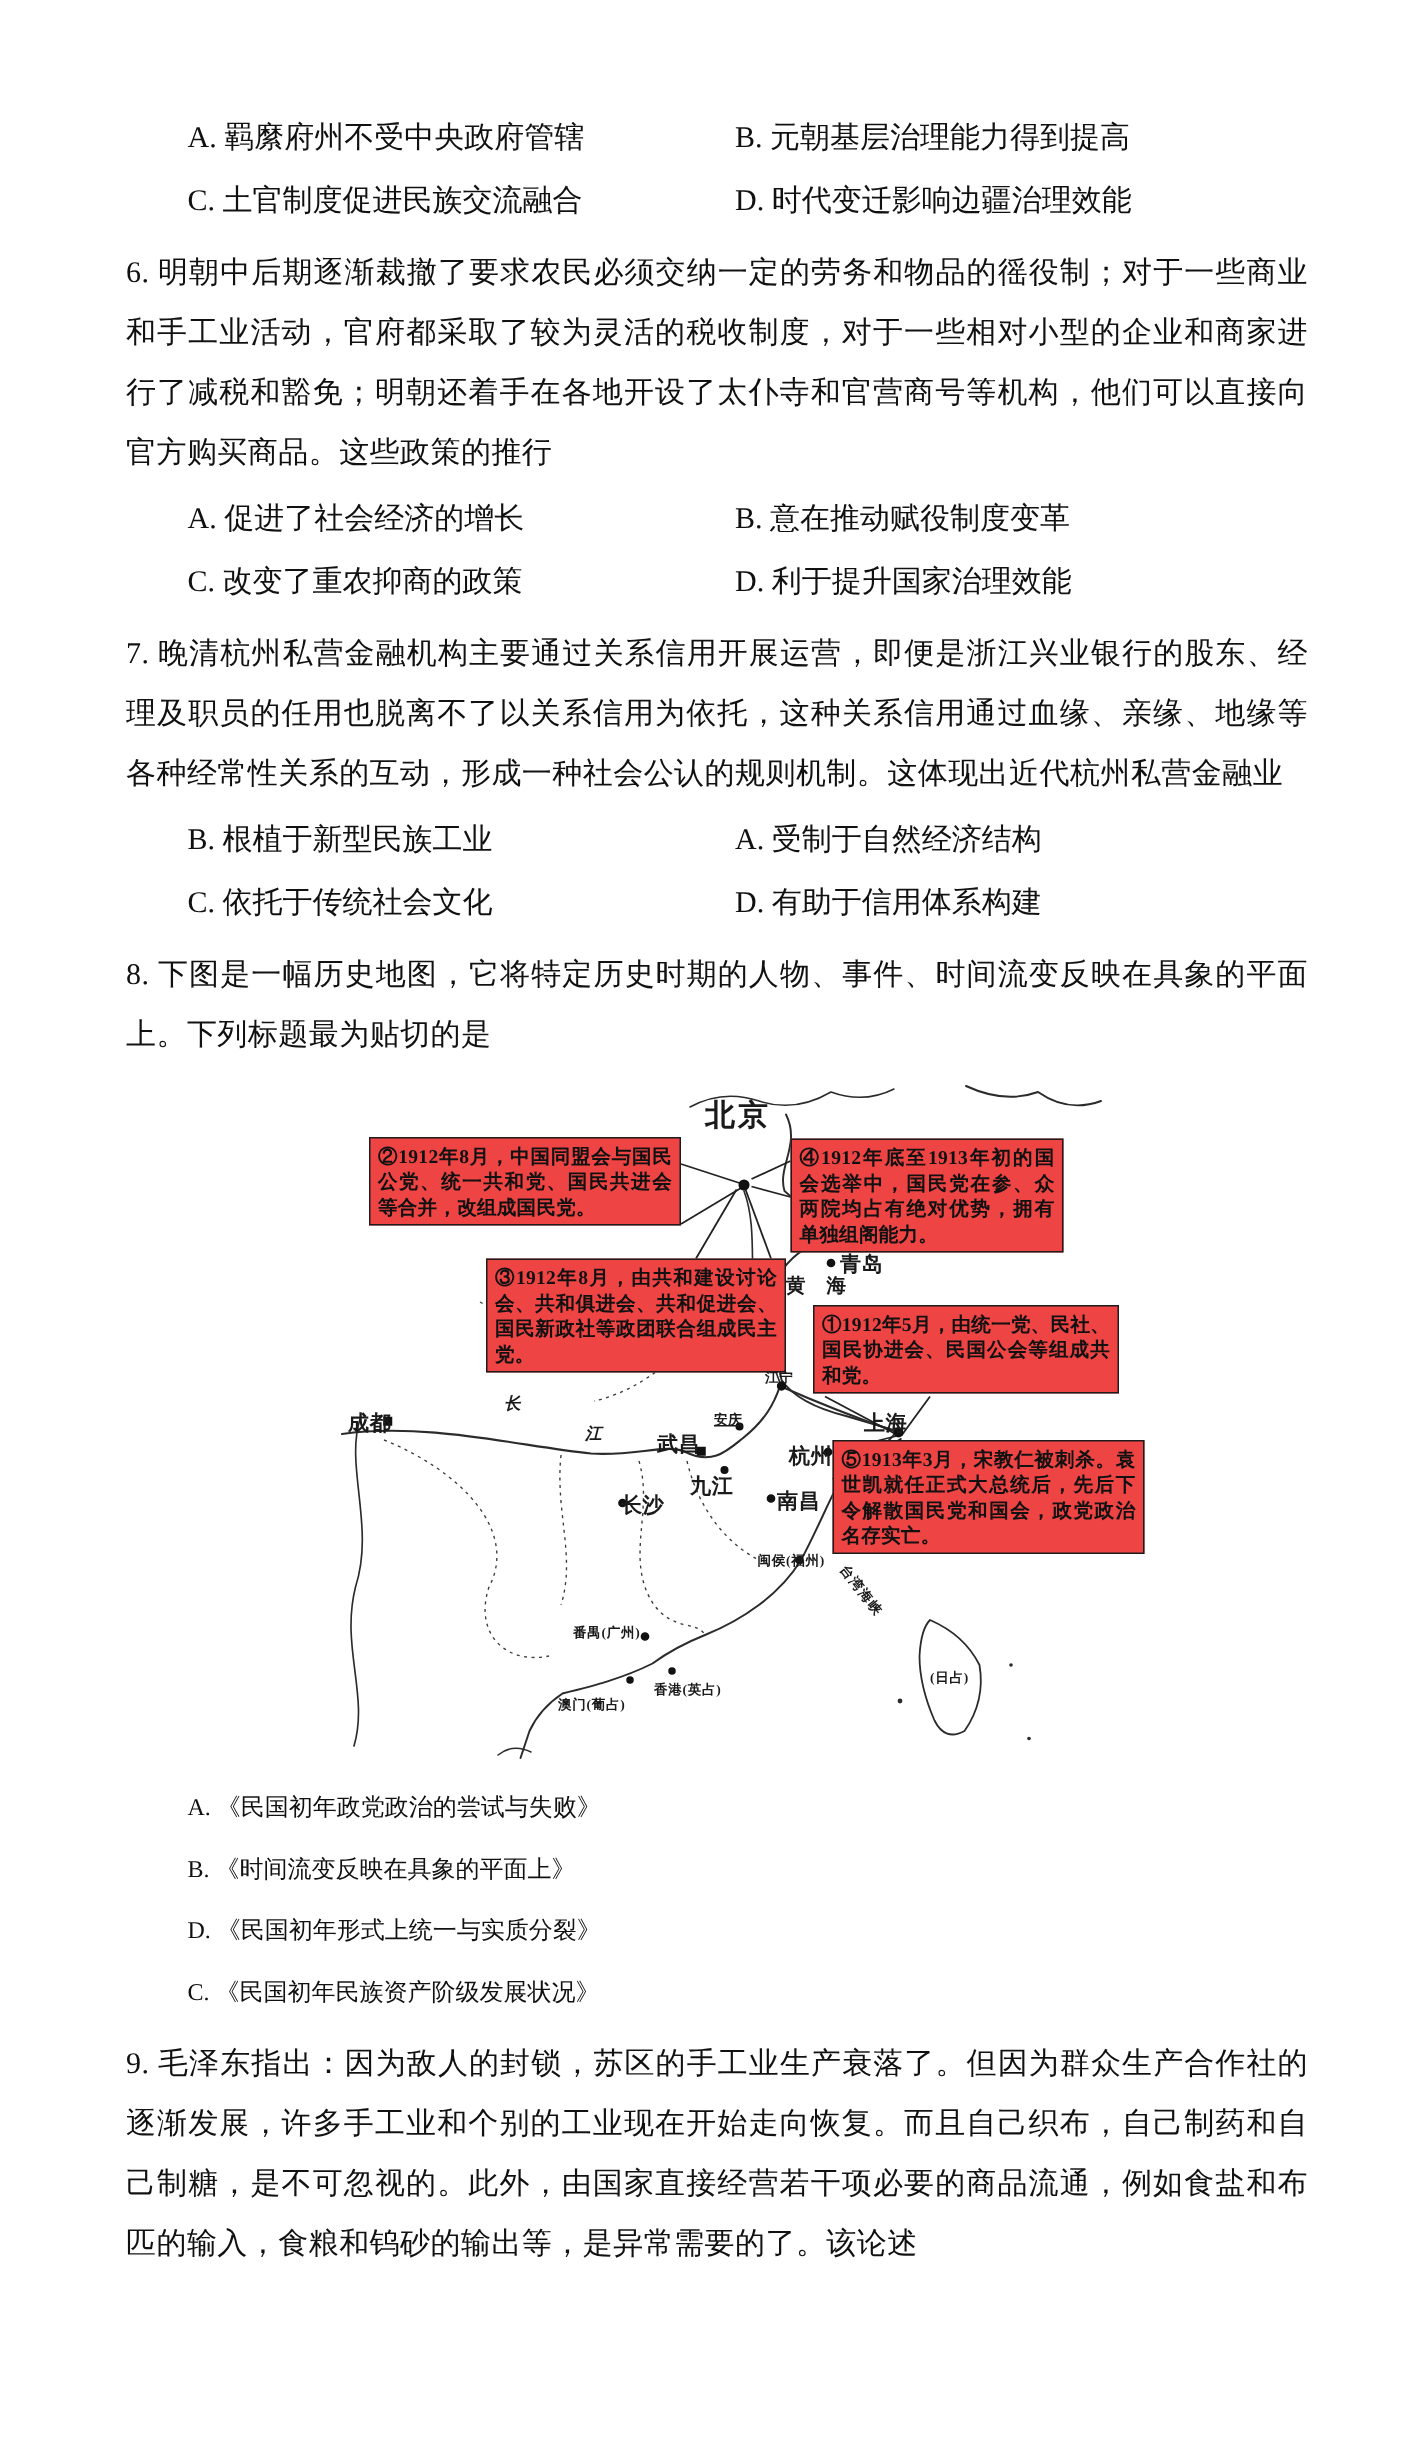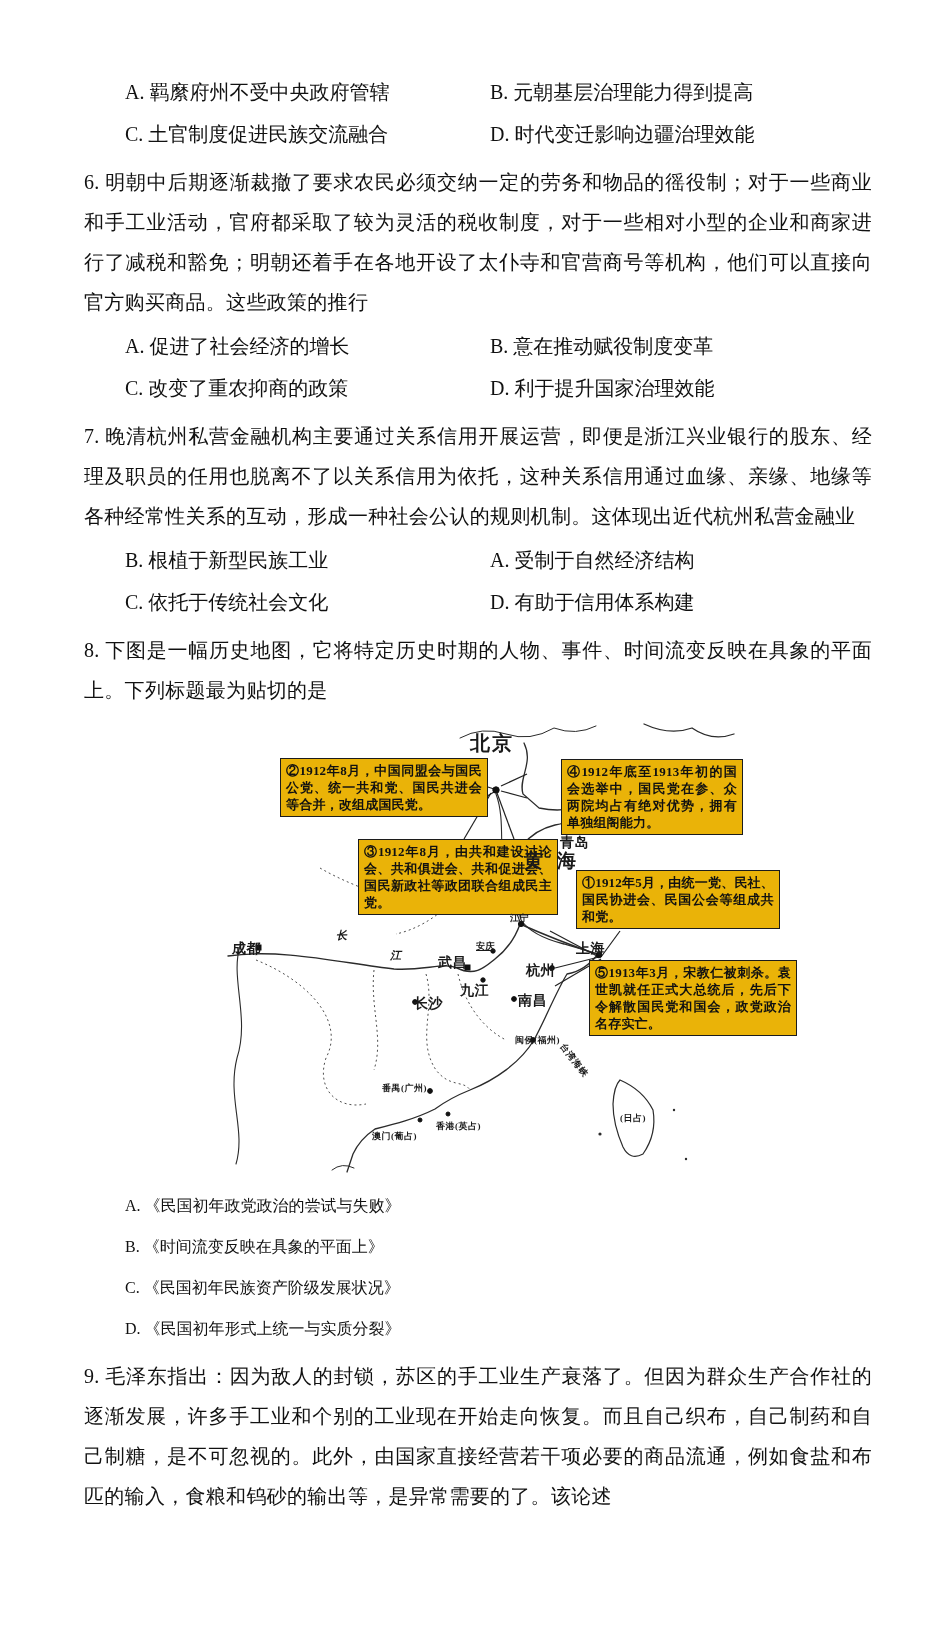--- a/index.html
+++ b/index.html
@@ -10,30 +10,30 @@
   }
   .page{padding:70px 78px 0 84px;width:788px;}
   .qpara{font-size:20px;line-height:40px;margin:0 0 4px 0;text-align:justify;letter-spacing:0.3px;}
   .opt-grid{display:grid;grid-template-columns:365px 1fr;padding-left:41px;font-size:20px;line-height:40px;margin:2px 0;}
   .opt-single{padding-left:41px;font-size:16px;line-height:40px;margin:1px 0;}
   .gap-s{height:6px;}
   
   .map-wrap{position:relative;width:545px;height:458px;margin:8px 0 10px 140px;}
   .map-svg{position:absolute;left:0;top:0;}
   .callout{
-    position:absolute;background:#eab308;border:1.5px solid #1c1c1c;
+    position:absolute;background:#ef4444;border:1.5px solid #1c1c1c;
     padding:3px 5px;font-size:13px;line-height:17px;font-weight:600;
-    text-align:justify;letter-spacing:0.2px;margin-left:34px;
+    text-align:justify;letter-spacing:0.2px;
   }
   .city{
     position:absolute;font-size:14px;font-weight:700;letter-spacing:0.5px;
     white-space:nowrap;color:#1a1a1a;
   }
   .city.small{font-size:9px;font-weight:600;}
-  .city.sea{font-size:19px;font-weight:600;letter-spacing:14px;}
+  .city.sea{font-size:13px;font-weight:600;letter-spacing:14px;}
   .city.strait{font-size:9px;font-weight:600;transform:rotate(52deg);letter-spacing:1px;}
   .city.capital{font-size:20px;font-weight:700;letter-spacing:2px;}
   .city.river{font-size:11px;font-weight:600;font-style:italic;}
 </style>
 </head>
 <body>
 
 <div class="page">
 
   <div class="opt-grid">
@@ -156,37 +156,37 @@
     <span class="city" style="left:8px;top:222px;">成都</span>
     <span class="city" style="left:175px;top:277px;margin-left:15px;">长沙</span>
     <span class="city" style="left:214px;top:236px;">武昌</span>
     <span class="city" style="left:236px;top:264px;">九江</span>
     <span class="city small" style="left:252px;top:222px;text-decoration:underline;">安庆</span>
     <span class="city" style="left:294px;top:274px;">南昌</span>
     <span class="city small" style="left:286px;top:194px;">江宁</span>
     <span class="city" style="left:352px;top:222px;">上海</span>
     <span class="city" style="left:302px;top:244px;">杭州</span>
     <span class="city" style="left:336px;top:116px;">青岛</span>
-    <span class="city small" style="left:264px;top:316px;padding-left:27px;">闽侯(福州)</span>
+    <span class="city small" style="left:254px;top:316px;padding-left:27px;">闽侯(福州)</span>
     <span class="city small" style="left:158px;top:364px;">番禺(广州)</span>
     <span class="city small" style="left:212px;top:402px;">香港(英占)</span>
     <span class="city small" style="left:148px;top:412px;">澳门(葡占)</span>
     <span class="city small" style="left:396px;top:394px;">(日占)</span>
   </div>
 
   <div class="opt-single">
     <span>A. 《民国初年政党政治的尝试与失败》</span>
   </div>
   <div class="opt-single">
     <span>B. 《时间流变反映在具象的平面上》</span>
   </div>
   <div class="opt-single">
-    <span>C. 《民国初年民族资产阶级发展状况》</span>
+    <span>D. 《民国初年形式上统一与实质分裂》</span>
   </div>
   <div class="opt-single">
-    <span>D. 《民国初年形式上统一与实质分裂》</span>
+    <span>C. 《民国初年民族资产阶级发展状况》</span>
   </div>
 
   <div class="gap-s"></div>
 
   <p class="qpara">9. 毛泽东指出：因为敌人的封锁，苏区的手工业生产衰落了。但因为群众生产合作社的逐渐发展，许多手工业和个别的工业现在开始走向恢复。而且自己织布，自己制药和自己制糖，是不可忽视的。此外，由国家直接经营若干项必要的商品流通，例如食盐和布匹的输入，食粮和钨砂的输出等，是异常需要的了。该论述</p>
 
 </div>
 
 </body></html>

